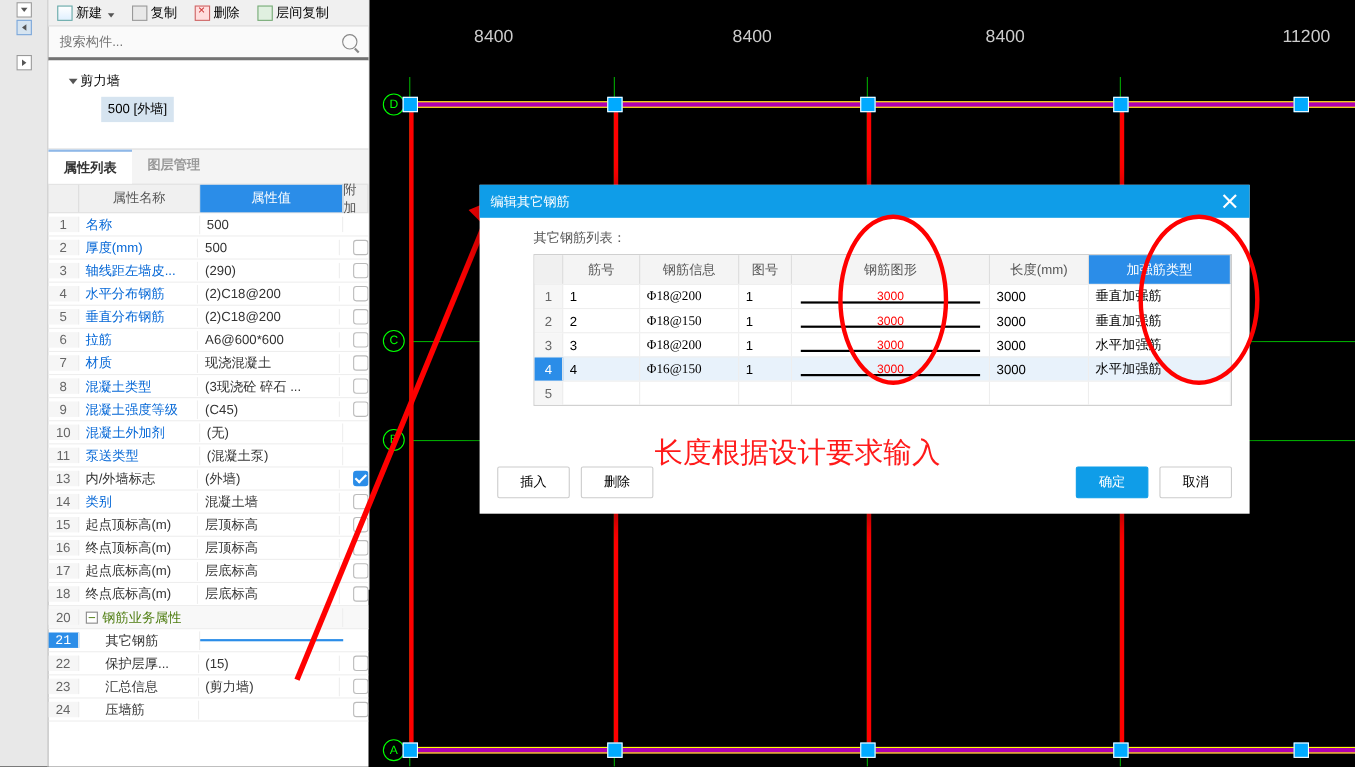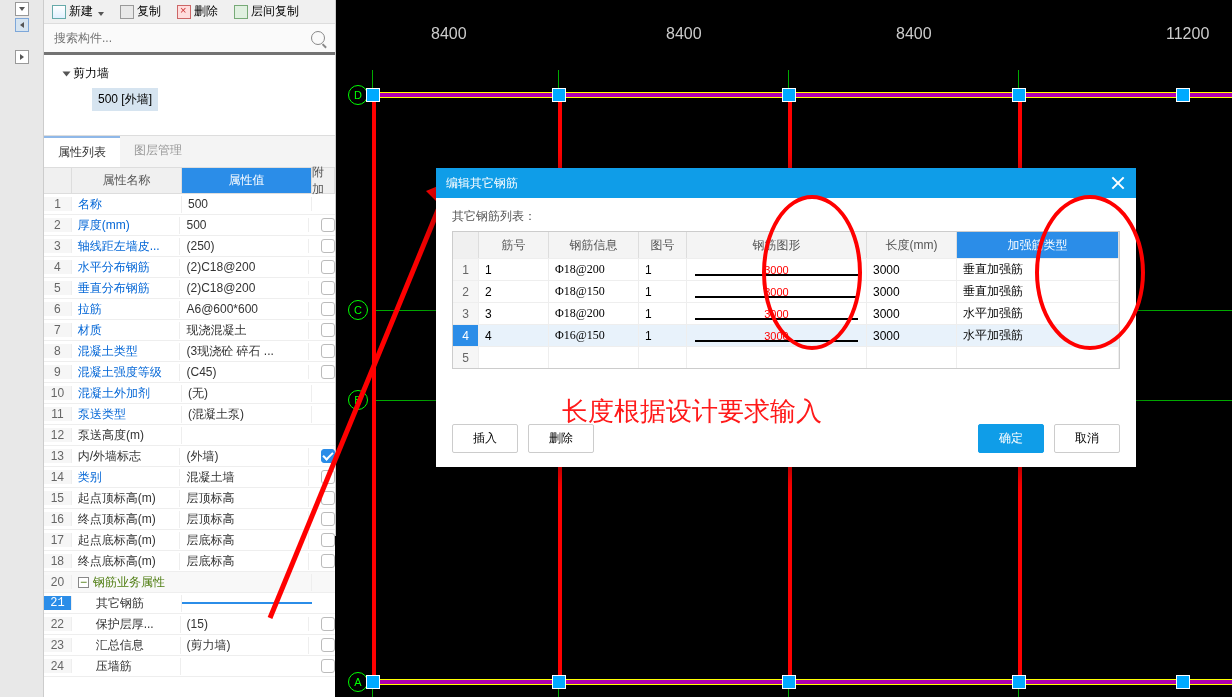--- a/index.html
+++ b/index.html
@@ -20,21 +20,21 @@
 .search-input { flex: 1; border: none; background: transparent; padding: 4px; color: #aaa; outline: none; }
 .search-icon { width: 14px; height: 14px; border: 1.5px solid #888; border-radius: 50%; position: relative; margin-right: 4px; }
 .search-icon::after { content: ""; position: absolute; width: 5px; height: 1.5px; background: #888; transform: rotate(45deg); bottom: -2px; right: -3px; }
 
 .tree { padding: 10px 12px 8px 20px; background: #fff; min-height: 80px; }
 .tree-node { display: flex; align-items: center; gap: 4px; }
 .tree-caret { border-top: 4px solid transparent; border-bottom: 4px solid transparent; border-left: 5px solid #555; transform: rotate(90deg); }
 .tree-leaf { margin-left: 28px; margin-top: 6px; padding: 3px 6px; background: #d6e4f0; display: inline-block; }
 
 .tabs { display: flex; background: #f4f4f4; border-top: 1px solid #ddd; border-bottom: 1px solid #ddd; }
-.tab { padding: 6px 14px; color: #999; }
+.tab { padding: 6px 14px; color: #999; font-weight: bold; }
 .tab.active { background: #fff; color: #333; border-top: 2px solid #8fb8e8; }
 
 .prop-header { display: flex; height: 26px; background: #f0f0f0; border-bottom: 1px solid #ddd; }
 .ph-col { border-right: 1px solid #ddd; display: flex; align-items: center; justify-content: center; color: #555; }
 .ph-num { width: 28px; }
 .ph-name { width: 110px; }
 .ph-val { width: 130px; background: #2b8de8; color: #fff; }
 .ph-extra { flex: 1; }
 
 .prop-body { height: 520px; overflow-y: auto; background: #fff; }
@@ -65,21 +65,21 @@
 .wall-h-fill { position:absolute; inset:0; background:#b000b0; border-top:1px solid #ff0; border-bottom:1px solid #ff0; }
 .wall-box { position: absolute; width: 14px; height: 14px; background: #0af; border: 1px solid #fff; }
 .red-wall { position: absolute; width: 4px; background: #f00; }
 
 .dialog { position: absolute; left: 436px; top: 168px; width: 700px; background: #fff; box-shadow: 0 4px 24px rgba(0,0,0,0.4); }
 .dlg-title { height: 30px; background: #0f9de8; color: #fff; display: flex; align-items: center; padding: 0 10px; justify-content: space-between; }
 .dlg-close { width: 16px; height: 16px; position: relative; cursor: pointer; }
 .dlg-close::before, .dlg-close::after { content: ""; position: absolute; left: 7px; top: 0; width: 2px; height: 16px; background: #fff; }
 .dlg-close::before { transform: rotate(45deg); }
 .dlg-close::after { transform: rotate(-45deg); }
-.dlg-body { padding: 10px 16px; }
+.dlg-body { padding: 10px 16px; margin-left: 33px; }
 .dlg-label { color: #555; margin-bottom: 6px; }
 .grid { border: 1px solid #ccc; }
 .grid-hdr { display: flex; background: #f4f4f4; height: 26px; }
 .grid-hdr .gc { border-right: 1px solid #ddd; display: flex; align-items: center; justify-content: center; color: #555; }
 .gc-num { width: 26px; background: #f0f0f0; }
 .gc-a { width: 70px; } .gc-b { width: 90px; } .gc-c { width: 48px; } .gc-d { width: 180px; } .gc-e { width: 90px; } .gc-f { flex: 1; }
 .gc-f.hdr { background: #2b8de8; color: #fff; }
 .grid-row { display: flex; height: 22px; border-top: 1px solid #eee; }
 .grid-row .gc { border-right: 1px solid #eee; display: flex; align-items: center; padding: 0 6px; }
 .grid-row .gc-num { justify-content: center; background: #f6f6f6; color: #666; padding: 0; }
@@ -178,21 +178,21 @@
         <div class="num">2</div>
         <div class="name">厚度(mm)</div>
         <div class="val">500</div>
         <div class="extra">
           <div class="chk"></div>
         </div>
       </div>
       <div class="prop-row">
         <div class="num">3</div>
         <div class="name">轴线距左墙皮...</div>
-        <div class="val">(250)</div>
+        <div class="val">(290)</div>
         <div class="extra">
           <div class="chk"></div>
         </div>
       </div>
       <div class="prop-row">
         <div class="num">4</div>
         <div class="name">水平分布钢筋</div>
         <div class="val">(2)C18@200</div>
         <div class="extra">
           <div class="chk"></div>
@@ -241,26 +241,20 @@
       <div class="prop-row">
         <div class="num">10</div>
         <div class="name">混凝土外加剂</div>
         <div class="val">(无)</div>
         <div class="extra"></div>
       </div>
       <div class="prop-row">
         <div class="num">11</div>
         <div class="name">泵送类型</div>
         <div class="val">(混凝土泵)</div>
-        <div class="extra"></div>
-      </div>
-      <div class="prop-row">
-        <div class="num">12</div>
-        <div class="name black">泵送高度(m)</div>
-        <div class="val"></div>
         <div class="extra"></div>
       </div>
       <div class="prop-row">
         <div class="num">13</div>
         <div class="name black">内/外墙标志</div>
         <div class="val">(外墙)</div>
         <div class="extra">
           <div class="chk on"></div>
         </div>
       </div>

